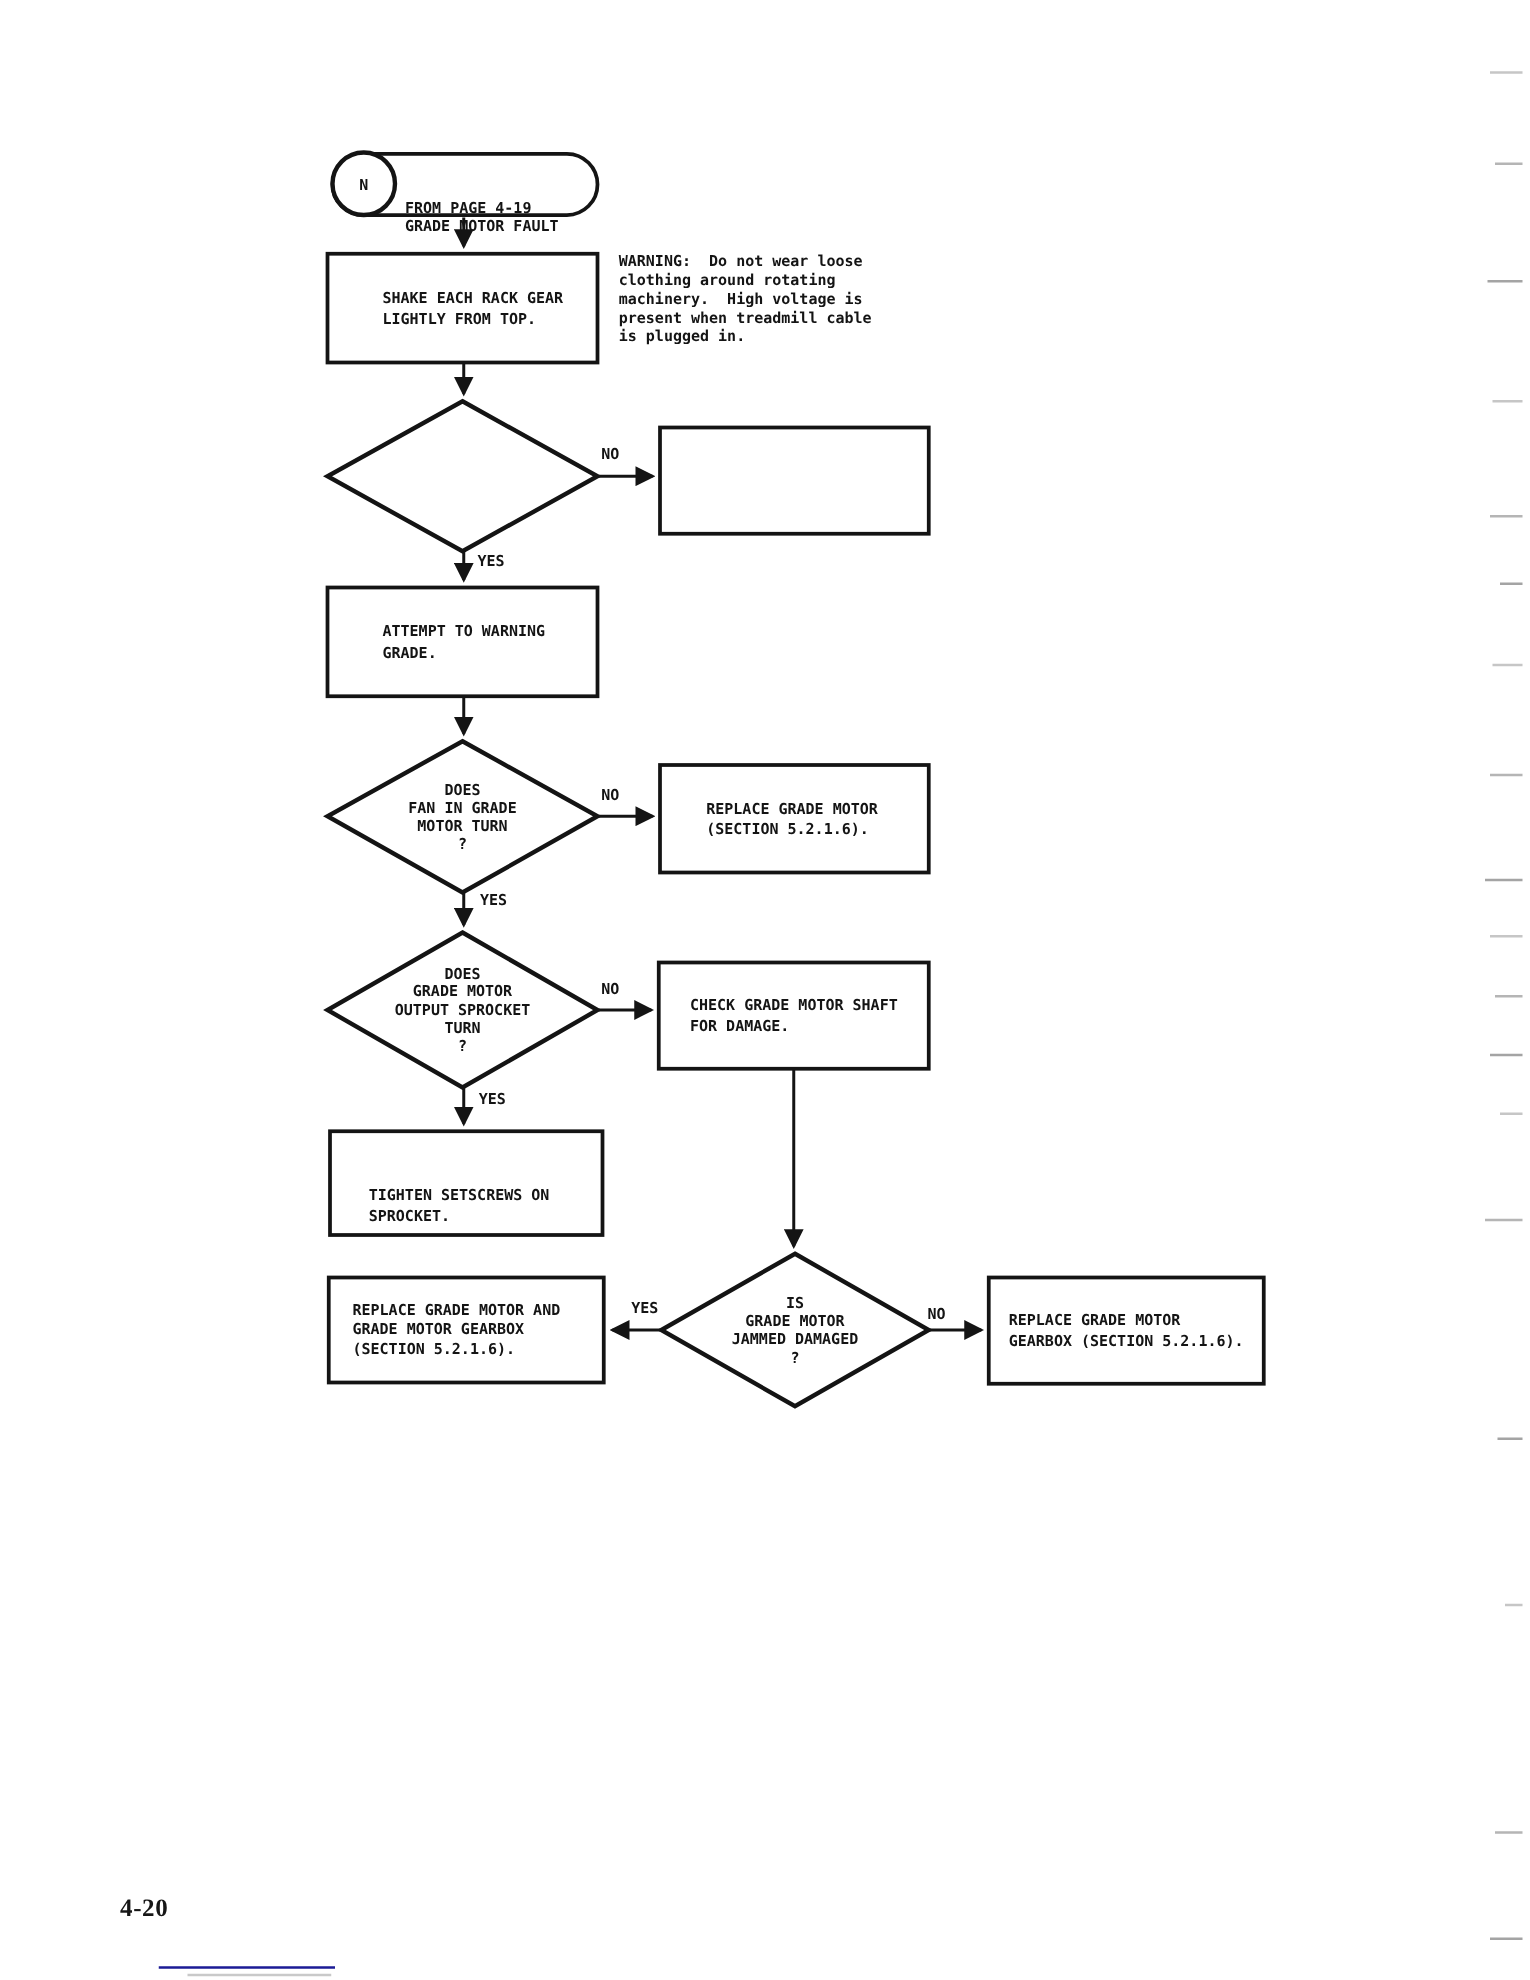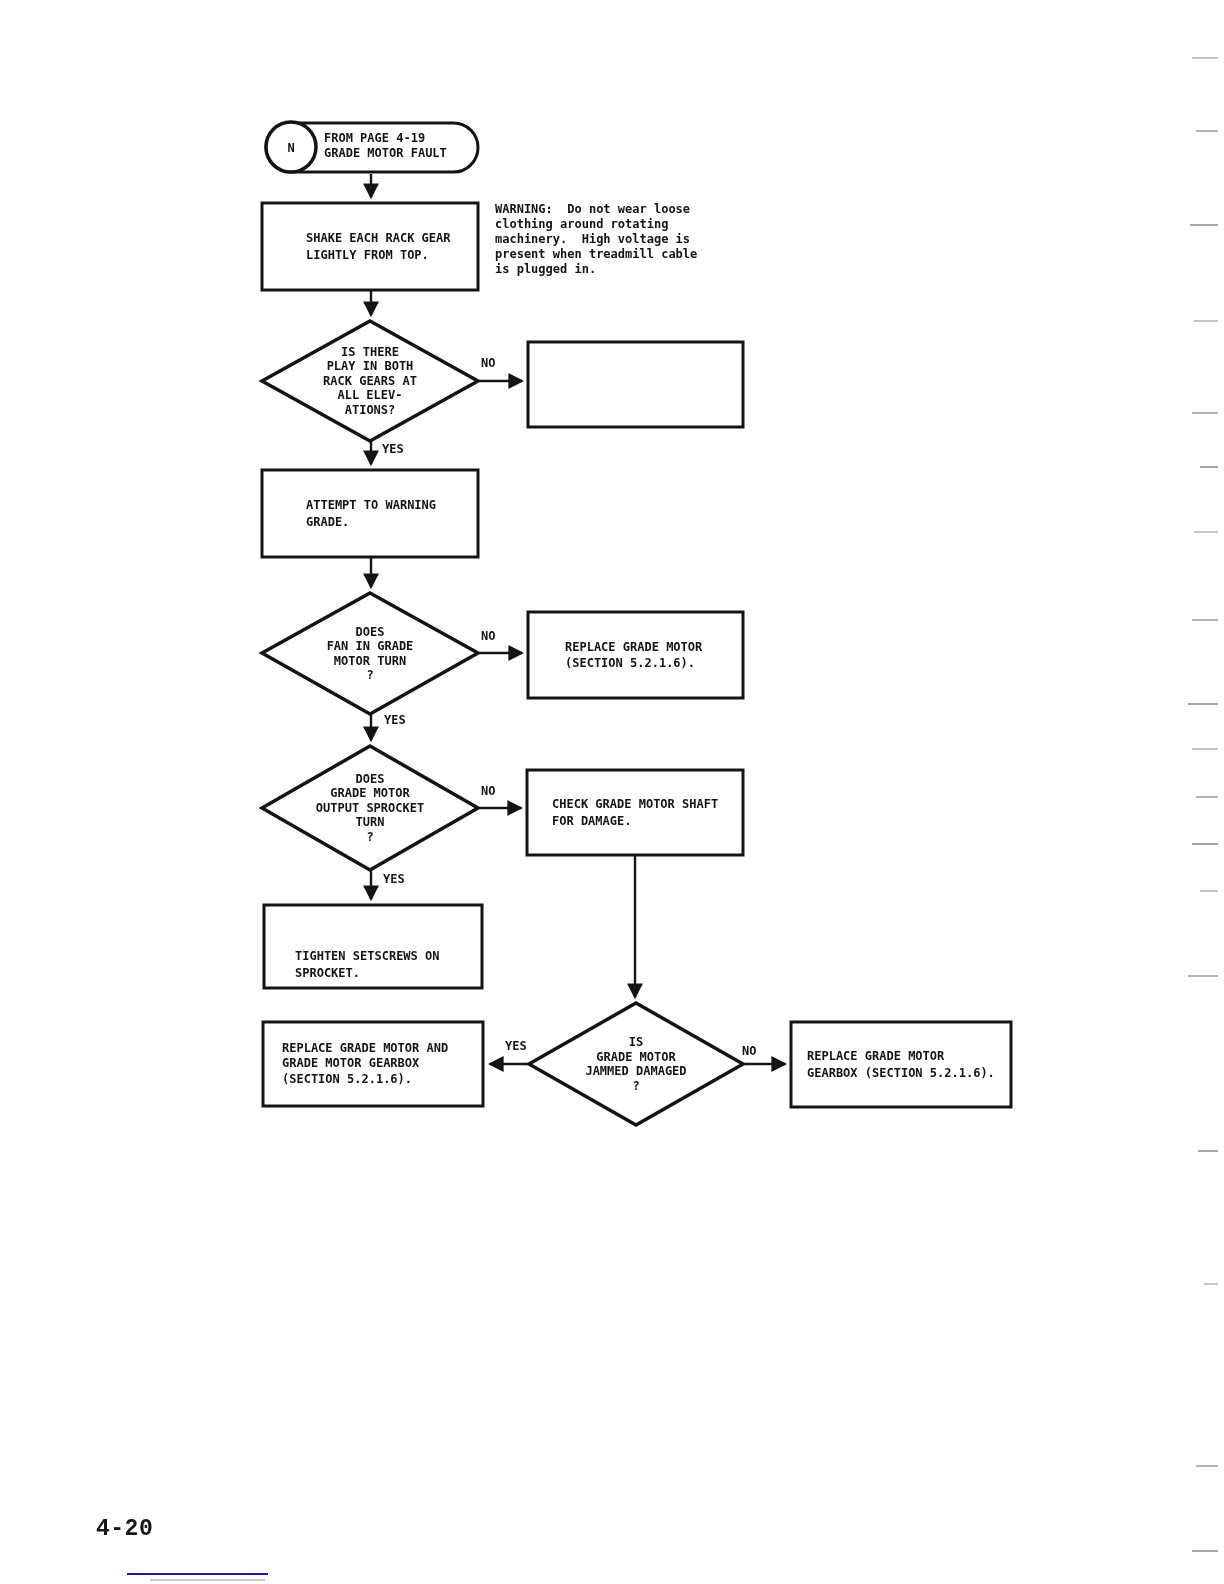--- a/index.html
+++ b/index.html
@@ -27,29 +27,29 @@
   }
   .dtext{
     display:flex;
     align-items:center;
     justify-content:center;
     text-align:center;
     line-height:14.5px;
   }
   .branch-label{line-height:13px;}
   .warning{line-height:15px;}
-  .terminal-text{line-height:15px;}
+  .terminal-text{line-height:15px;margin-top:28px;}
   .connector-letter{
     text-align:center;
     line-height:16px;
   }
   .page-number{
-    font-family:Liberation Mono, monospace;
+    font-family:Liberation Serif, serif;
     font-weight:700;
-    font-size:23px;
+    font-size:20px;
     color:#161616;
     letter-spacing:0.5px;
   }
   .dash{
     position:absolute;
     height:2px;
     background:#8d8d8d;
   }
   .footer-line-blue{
     position:absolute;
@@ -125,25 +125,20 @@
   <div class="abs mono boxtext" style="left:527px;top:770px;width:236px;height:85px;padding-left:25px;box-sizing:border-box;">CHECK GRADE MOTOR SHAFT
 FOR DAMAGE.</div>
   <div class="abs mono boxtext" style="left:264px;top:905px;width:218px;height:83px;padding-left:31px;box-sizing:border-box;margin-top:18px;">TIGHTEN SETSCREWS ON
 SPROCKET.</div>
   <div class="abs mono boxtext" style="left:263px;top:1022px;width:228px;height:84px;padding-left:19px;box-sizing:border-box;line-height:15.6px;">REPLACE GRADE MOTOR AND
 GRADE MOTOR GEARBOX
 (SECTION 5.2.1.6).</div>
   <div class="abs mono boxtext" style="left:791px;top:1022px;width:220px;height:85px;padding-left:16px;box-sizing:border-box;">REPLACE GRADE MOTOR
 GEARBOX (SECTION 5.2.1.6).</div>
 
-  <div class="abs mono dtext" style="left:262px;top:321px;width:216px;height:120px;">IS THERE
-PLAY IN BOTH
-RACK GEARS AT
-ALL ELEV-
-ATIONS?</div>
   <div class="abs mono dtext" style="left:262px;top:593px;width:216px;height:121px;">DOES
 FAN IN GRADE
 MOTOR TURN
 ?</div>
   <div class="abs mono dtext" style="left:262px;top:746px;width:216px;height:124px;">DOES
 GRADE MOTOR
 OUTPUT SPROCKET
 TURN
 ?</div>
   <div class="abs mono dtext" style="left:529px;top:1003px;width:214px;height:122px;">IS

